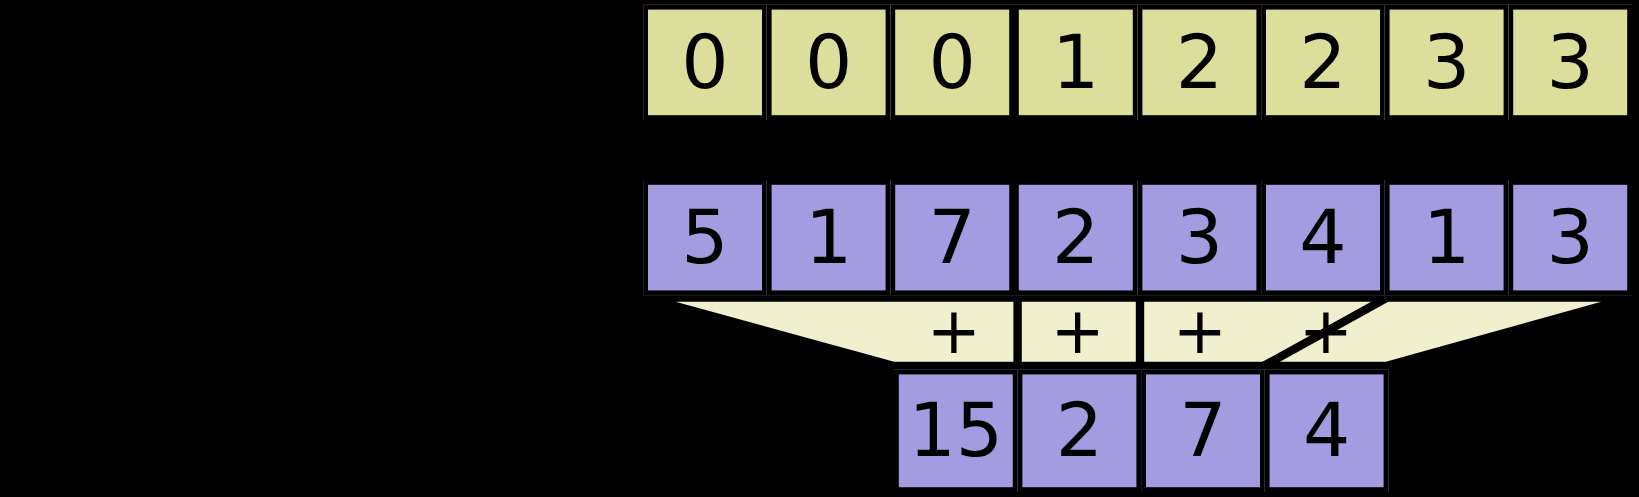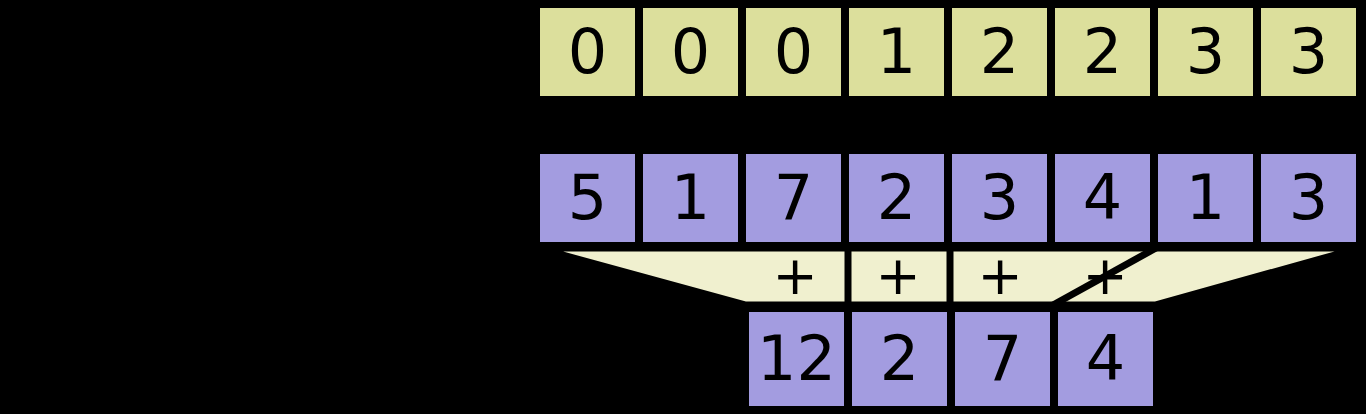--- a/index.html
+++ b/index.html
@@ -74,18 +74,18 @@
 
   <div class="cell purple" style="left:536px; top:150px; width:103px; height:96px;">5</div>
   <div class="cell purple" style="left:639px; top:150px; width:103px; height:96px;">1</div>
   <div class="cell purple" style="left:742px; top:150px; width:103px; height:96px;">7</div>
   <div class="cell purple" style="left:845px; top:150px; width:103px; height:96px;">2</div>
   <div class="cell purple" style="left:948px; top:150px; width:103px; height:96px;">3</div>
   <div class="cell purple" style="left:1051px; top:150px; width:103px; height:96px;">4</div>
   <div class="cell purple" style="left:1154px; top:150px; width:103px; height:96px;">1</div>
   <div class="cell purple" style="left:1257px; top:150px; width:103px; height:96px;">3</div>
 
-  <div class="cell purple" style="left:745px; top:308px; width:103px; height:102px;">12</div>
+  <div class="cell purple" style="left:745px; top:308px; width:103px; height:102px;">15</div>
   <div class="cell purple" style="left:848px; top:308px; width:103px; height:102px;">2</div>
   <div class="cell purple" style="left:951px; top:308px; width:103px; height:102px;">7</div>
   <div class="cell purple" style="left:1054px; top:308px; width:103px; height:102px;">4</div>
 
 </div>
 
 </body></html>

